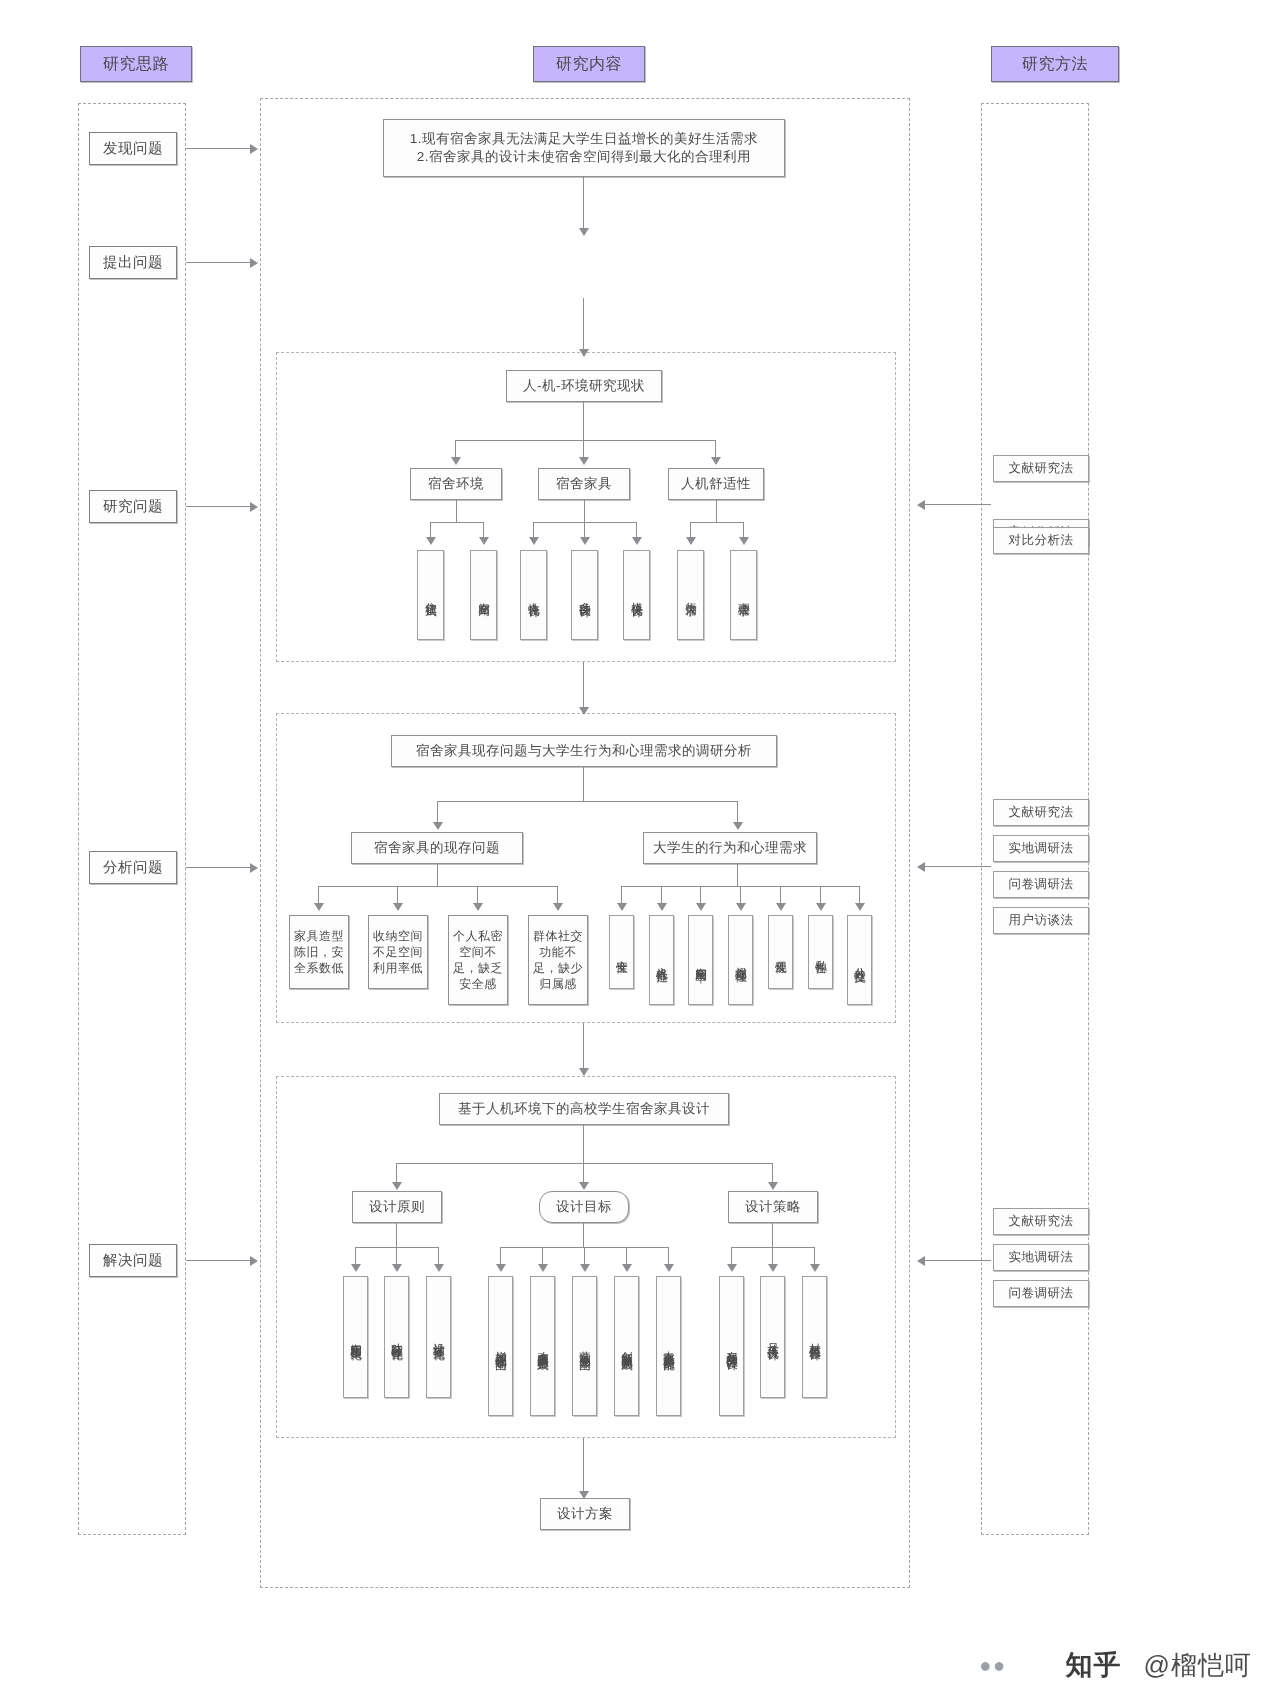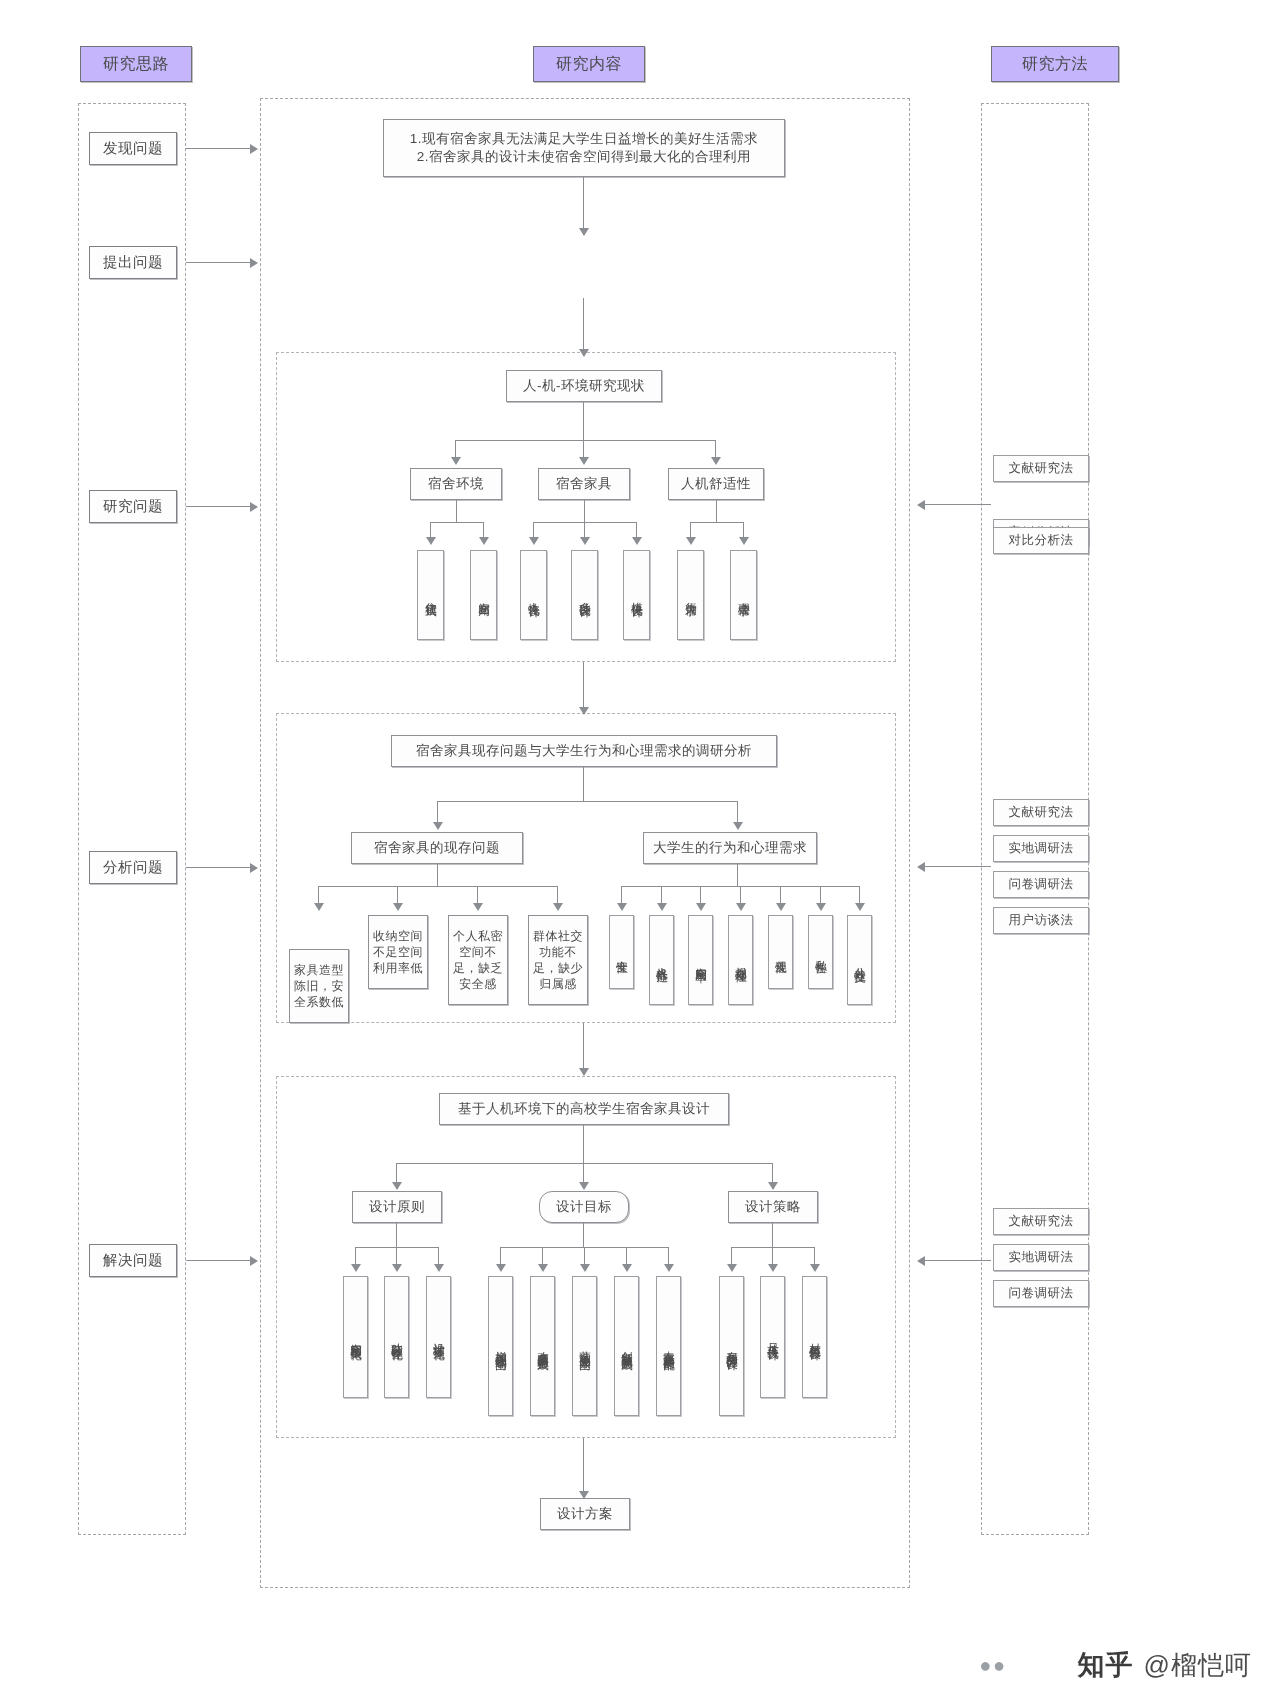--- a/index.html
+++ b/index.html
@@ -94,21 +94,21 @@
   .arrow-l{
     position:absolute;width:0;height:0;
     border-top:5px solid transparent;
     border-bottom:5px solid transparent;
     border-right:8px solid #8a8d92;
   }
 
   
   .wm{
     position:absolute;right:28px;bottom:18px;
-    display:flex;align-items:center;gap:10px;
+    display:flex;align-items:center;gap:22px;
     color:#4c4c4c;font-size:26px;letter-spacing:1px;
   }
   .wm-logo{
     font-size:27px;color:#3c3c3c;font-weight:bold;
   }
   .wm-bird{
     position:absolute;right:275px;bottom:24px;
     color:#9aa0a6;font-size:20px;
   }
 </style>
@@ -239,21 +239,21 @@
   <div class="ln hln" style="left:318px;top:886px;width:240px;"></div>
   <div class="ln vln" style="left:318px;top:886px;height:20px;"></div>
   <div class="arrow-d" style="left:314px;top:903px;"></div>
   <div class="ln vln" style="left:397px;top:886px;height:20px;"></div>
   <div class="arrow-d" style="left:393px;top:903px;"></div>
   <div class="ln vln" style="left:477px;top:886px;height:20px;"></div>
   <div class="arrow-d" style="left:473px;top:903px;"></div>
   <div class="ln vln" style="left:557px;top:886px;height:20px;"></div>
   <div class="arrow-d" style="left:553px;top:903px;"></div>
 
-  <div class="box small" style="left:289px;top:915px;width:60px;height:74px;padding:2px 3px;margin-top:34px;">家具造型陈旧，安全系数低</div>
+  <div class="box small" style="left:289px;top:915px;width:60px;height:74px;padding:2px 3px;">家具造型陈旧，安全系数低</div>
   <div class="box small" style="left:368px;top:915px;width:60px;height:74px;padding:2px 3px;">收纳空间不足空间利用率低</div>
   <div class="box small" style="left:448px;top:915px;width:60px;height:90px;padding:2px 3px;">个人私密空间不足，缺乏安全感</div>
   <div class="box small" style="left:528px;top:915px;width:60px;height:90px;padding:2px 3px;">群体社交功能不足，缺少归属感</div>
 
   <div class="ln vln" style="left:737px;top:864px;height:22px;"></div>
   <div class="ln hln" style="left:621px;top:886px;width:238px;"></div>
   <div class="ln vln" style="left:621px;top:886px;height:20px;"></div>
   <div class="arrow-d" style="left:617px;top:903px;"></div>
   <div class="ln vln" style="left:661px;top:886px;height:20px;"></div>
   <div class="arrow-d" style="left:657px;top:903px;"></div>

